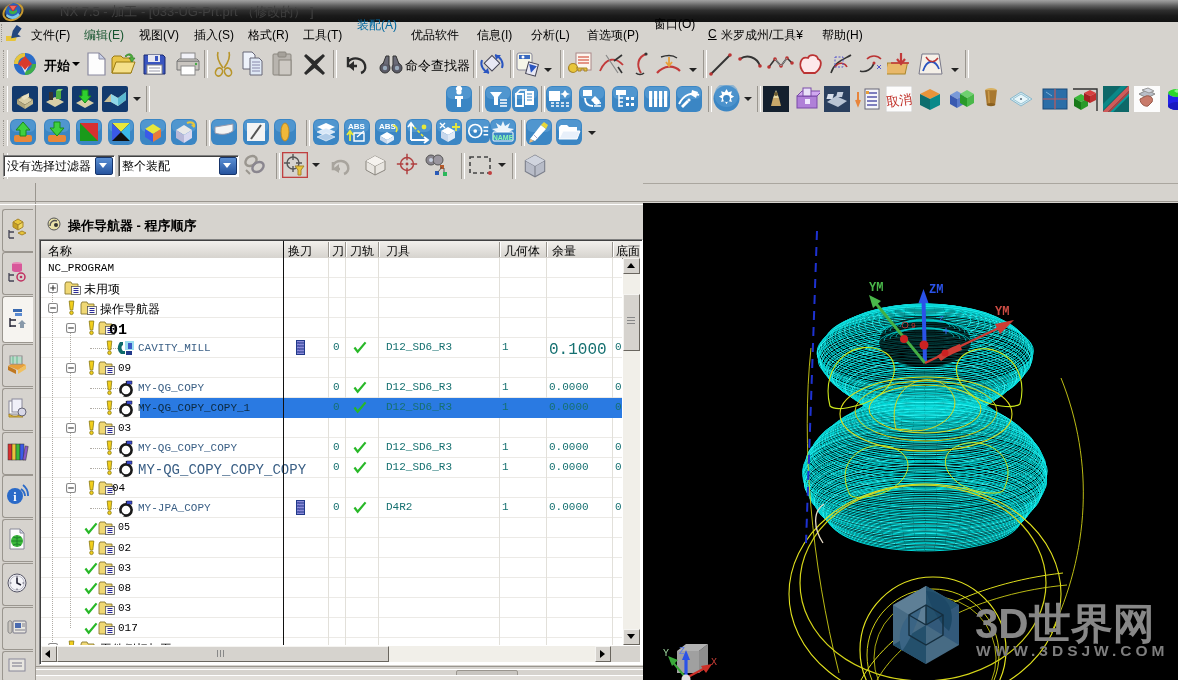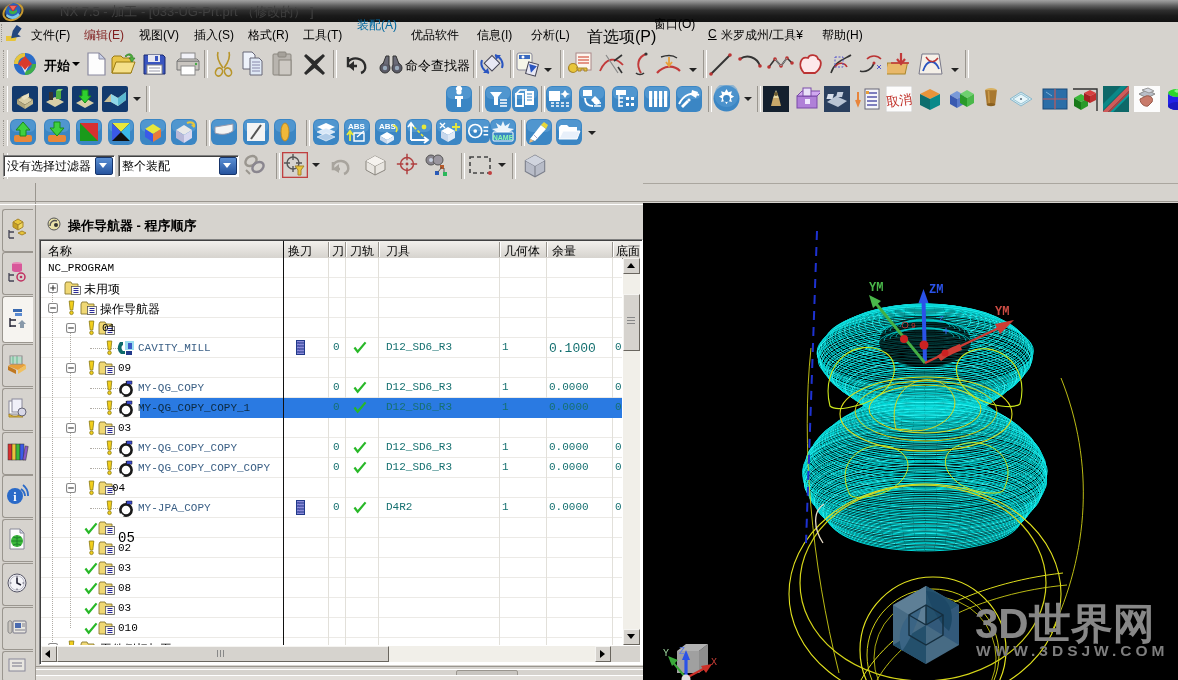--- a/index.html
+++ b/index.html
@@ -24,30 +24,30 @@
 <path d="M7 8 C9 11 13 11 15 8 L15 11 C12 14 9 14 7 11 Z" fill="#3fae49"></path>
 </svg>
 <div class="txt" style="left:27px;top:3px;font-size:13px;color:#404040;margin-left:33px;">NX 7.5 - 加工 - [033-UG-Prt.prt （修改的） ]</div>
 <div class="abs" style="left:0;top:22px;width:1178px;height:23px;background:#d6d3ce;border-bottom:1px solid #b9b5ae;"></div>
 <div class="abs" style="left:1px;top:24px;width:3px;height:18px;border-left:1px dotted #9a968f;"></div>
 <svg class="abs" style="left:6px;top:24px" width="20" height="19" viewBox="0 0 20 19">
 <rect x="2" y="12" width="13" height="5" fill="#e8c53a" transform="skewX(-18)"></rect>
 <path d="M6 2 L12 2 L12 9 L16 9 L9 16 L6 9 Z" fill="#23477f" transform="rotate(35 10 9)"></path>
 </svg>
 <div class="txt" style="left:31px;top:27px;font-size:12px;color:#000;">文件(F)</div>
-<div class="txt" style="left:84px;top:27px;font-size:12px;color:#7f1d1d;">编辑(E)</div>
+<div class="txt" style="left:84px;top:27px;font-size:12px;color:#14532d;">编辑(E)</div>
 <div class="txt" style="left:139px;top:27px;font-size:12px;color:#000;">视图(V)</div>
 <div class="txt" style="left:194px;top:27px;font-size:12px;color:#000;">插入(S)</div>
 <div class="txt" style="left:248px;top:27px;font-size:12px;color:#000;">格式(R)</div>
 <div class="txt" style="left:303px;top:27px;font-size:12px;color:#000;">工具(T)</div>
 <div class="txt" style="left:357px;top:17px;font-size:12px;color:#0369a1;">装配(A)</div>
 <div class="txt" style="left:411px;top:27px;font-size:12px;color:#000;">优品软件</div>
 <div class="txt" style="left:477px;top:27px;font-size:12px;color:#000;">信息(I)</div>
 <div class="txt" style="left:531px;top:27px;font-size:12px;color:#000;">分析(L)</div>
-<div class="txt" style="left:587px;top:27px;font-size:16px;color:#000;">首选项(P)</div>
+<div class="txt" style="left:587px;top:27px;font-size:12px;color:#000;">首选项(P)</div>
 <div class="txt" style="left:654px;top:16px;font-size:12px;color:#000;">窗口(O)</div>
 <div class="txt" style="left:708px;top:27px;font-size:12px;color:#000;"><u>C</u></div>
 <div class="txt" style="left:721px;top:27px;font-size:12px;color:#000;">米罗成州/工具¥</div>
 <div class="txt" style="left:822px;top:27px;font-size:12px;color:#000;">帮助(H)</div>
 <div class="tb" style="left:0;top:45px;width:1178px;height:37px;border-bottom:1px solid #aaa69f;"></div>
 <div class="grip" style="left:3px;top:50px;height:28px;"></div>
 <svg class="ico" style="left:12px;top:51px" width="26" height="26" viewBox="0 0 26 26">
 <circle cx="13" cy="13" r="11" fill="#2a6cc8"></circle>
 <path d="M2 13 A11 11 0 0 1 13 2 L13 6 A7 7 0 0 0 6 13 Z" fill="#e8c53a"></path>
 <path d="M13 24 A11 11 0 0 0 24 13 L20 13 A7 7 0 0 1 13 20 Z" fill="#3fae49"></path>
@@ -765,21 +765,21 @@
     </svg>
 <svg class="abs" style="left:45px;top:62px" width="11" height="16" viewBox="0 0 11 16">
       <path d="M3.2 1 L7.8 1 L6.8 10 L4.2 10 Z" fill="#f2cf1d" stroke="#8a7a10" stroke-width="0.8"></path>
       <circle cx="5.5" cy="12.8" r="1.8" fill="#f2cf1d" stroke="#8a7a10" stroke-width="0.8"></circle>
     </svg>
 <svg class="abs" style="left:57px;top:63px" width="17" height="14" viewBox="0 0 17 14">
       <path d="M1 13 V3 L2 1 H7 L8 3 H14 V13 Z" fill="#f0d875" stroke="#8a7a30" stroke-width="0.9"></path>
       <rect x="7.5" y="5.5" width="9" height="8" fill="#fbfaf4" stroke="#555" stroke-width="0.8"></rect>
       <path d="M9.5 7.5 h5 M9.5 9.5 h5 M9.5 11.5 h5" stroke="#2a2a99" stroke-width="1"></path>
     </svg>
-<div class="txt mono" style="left:61px;top:64px;font-size:11px;color:#000;">01</div>
+<div class="txt mono" style="left:68px;top:64px;font-size:15px;color:#000;font-weight:bold;">01</div>
 <div class="abs" style="left:49px;top:90px;width:30px;height:1px;border-top:1px dotted #b0aca5;"></div>
 <svg class="abs" style="left:63px;top:82px" width="11" height="16" viewBox="0 0 11 16">
       <path d="M3.2 1 L7.8 1 L6.8 10 L4.2 10 Z" fill="#f2cf1d" stroke="#8a7a10" stroke-width="0.8"></path>
       <circle cx="5.5" cy="12.8" r="1.8" fill="#f2cf1d" stroke="#8a7a10" stroke-width="0.8"></circle>
     </svg>
 <svg class="abs" style="left:76px;top:82px" width="18" height="17" viewBox="0 0 18 17">
       <rect x="8" y="1" width="9" height="9" fill="#9adef0"></rect>
       <path d="M3 2 C0 6 0 11 4 14 L8 14 L8 11 L6 11 C4 9 4 6 6 5 L6 2 Z" fill="#0e6a6a"></path>
       <rect x="9" y="11" width="6" height="4" fill="#223a8a"></rect>
       <rect x="11" y="3" width="4" height="6" fill="#3a5ac8"></rect>
@@ -789,21 +789,21 @@
       <rect x="0.5" y="0.5" width="8" height="14" fill="#8a8ad8" stroke="#223a8a"></rect>
       <path d="M0.5 3 h8 M0.5 6 h8 M0.5 9 h8 M0.5 12 h8" stroke="#223a8a"></path>
       <path d="M2 2 l2 2 M2 5 l2 2 M2 8 l2 2 M2 11 l2 2" stroke="#4a4ab0"></path>
     </svg>
 <div class="txt mono" style="left:292px;top:83px;font-size:11px;color:#157070;">0</div>
 <svg class="abs" style="left:312px;top:83px" width="14" height="13" viewBox="0 0 15 14">
       <path d="M1.5 7 L5 11.5 L13.5 1.5" fill="none" stroke="#28b828" stroke-width="2.4"></path>
     </svg>
 <div class="txt mono" style="left:345px;top:83px;font-size:11px;color:#157070;">D12_SD6_R3</div>
 <div class="txt mono" style="left:461px;top:83px;font-size:11px;color:#157070;">1</div>
-<div class="txt mono" style="left:508px;top:83px;font-size:13px;color:#157070;">0.1000</div>
+<div class="txt mono" style="left:508px;top:83px;font-size:16px;color:#157070;">0.1000</div>
 <div class="txt mono" style="left:574px;top:83px;font-size:11px;color:#157070;">0.</div>
 <svg class="abs" style="left:25px;top:105px" width="10" height="10" viewBox="0 0 9 9">
       <rect x="0.5" y="0.5" width="8" height="8" rx="1.5" fill="#fff" stroke="#888"></rect>
       <path d="M2 4.5 H7" stroke="#333"></path>
     </svg>
 <svg class="abs" style="left:45px;top:102px" width="11" height="16" viewBox="0 0 11 16">
       <path d="M3.2 1 L7.8 1 L6.8 10 L4.2 10 Z" fill="#f2cf1d" stroke="#8a7a10" stroke-width="0.8"></path>
       <circle cx="5.5" cy="12.8" r="1.8" fill="#f2cf1d" stroke="#8a7a10" stroke-width="0.8"></circle>
     </svg>
 <svg class="abs" style="left:57px;top:103px" width="17" height="14" viewBox="0 0 17 14">
@@ -891,21 +891,21 @@
 <svg class="abs" style="left:63px;top:202px" width="11" height="16" viewBox="0 0 11 16">
       <path d="M3.2 1 L7.8 1 L6.8 10 L4.2 10 Z" fill="#f2cf1d" stroke="#8a7a10" stroke-width="0.8"></path>
       <circle cx="5.5" cy="12.8" r="1.8" fill="#f2cf1d" stroke="#8a7a10" stroke-width="0.8"></circle>
     </svg>
 <svg class="abs" style="left:76px;top:202px" width="19" height="17" viewBox="0 0 19 17">
       <circle cx="9" cy="10" r="5.6" fill="none" stroke="#1a1a1a" stroke-width="2.6"></circle>
       <path d="M9.5 4.5 L9.5 1" stroke="#1a1a1a" stroke-width="1.4"></path>
       <path d="M9.5 1 h5.5 v3.2 h-5.5 Z" fill="#3a4ad0" stroke="#111" stroke-width="0.5"></path>
       <path d="M4 13 a6 6 0 0 0 3 2.6 l-1.4 1.4 a8 8 0 0 1 -3 -2.6 Z" fill="#fff"></path>
     </svg>
-<div class="txt mono" style="left:97px;top:204px;font-size:11px;color:#3a5f85;">MY-QG_COPY_COPY_COPY</div>
+<div class="txt mono" style="left:97px;top:204px;font-size:14px;color:#3a5f85;">MY-QG_COPY_COPY_COPY</div>
 <div class="txt mono" style="left:292px;top:203px;font-size:11px;color:#157070;">0</div>
 <svg class="abs" style="left:312px;top:203px" width="14" height="13" viewBox="0 0 15 14">
       <path d="M1.5 7 L5 11.5 L13.5 1.5" fill="none" stroke="#28b828" stroke-width="2.4"></path>
     </svg>
 <div class="txt mono" style="left:345px;top:203px;font-size:11px;color:#157070;">D12_SD6_R3</div>
 <div class="txt mono" style="left:461px;top:203px;font-size:11px;color:#157070;">1</div>
 <div class="txt mono" style="left:508px;top:203px;font-size:11px;color:#157070;">0.0000</div>
 <div class="txt mono" style="left:574px;top:203px;font-size:11px;color:#157070;">0.</div>
 <svg class="abs" style="left:25px;top:225px" width="10" height="10" viewBox="0 0 9 9">
       <rect x="0.5" y="0.5" width="8" height="8" rx="1.5" fill="#fff" stroke="#888"></rect>
@@ -947,21 +947,21 @@
 <div class="txt mono" style="left:508px;top:243px;font-size:11px;color:#157070;">0.0000</div>
 <div class="txt mono" style="left:574px;top:243px;font-size:11px;color:#157070;">0.</div>
 <svg class="abs" style="left:43px;top:264px" width="14" height="13" viewBox="0 0 15 14">
       <path d="M1.5 7 L5 11.5 L13.5 1.5" fill="none" stroke="#28b828" stroke-width="2.4"></path>
     </svg>
 <svg class="abs" style="left:57px;top:263px" width="17" height="14" viewBox="0 0 17 14">
       <path d="M1 13 V3 L2 1 H7 L8 3 H14 V13 Z" fill="#f0d875" stroke="#8a7a30" stroke-width="0.9"></path>
       <rect x="7.5" y="5.5" width="9" height="8" fill="#fbfaf4" stroke="#555" stroke-width="0.8"></rect>
       <path d="M9.5 7.5 h5 M9.5 9.5 h5 M9.5 11.5 h5" stroke="#2a2a99" stroke-width="1"></path>
     </svg>
-<div class="txt mono" style="left:77px;top:264px;font-size:14px;color:#000;margin-top:8px;">05</div>
+<div class="txt mono" style="left:77px;top:264px;font-size:10px;color:#000;">05</div>
 <svg class="abs" style="left:45px;top:282px" width="11" height="16" viewBox="0 0 11 16">
       <path d="M3.2 1 L7.8 1 L6.8 10 L4.2 10 Z" fill="#f2cf1d" stroke="#8a7a10" stroke-width="0.8"></path>
       <circle cx="5.5" cy="12.8" r="1.8" fill="#f2cf1d" stroke="#8a7a10" stroke-width="0.8"></circle>
     </svg>
 <svg class="abs" style="left:57px;top:283px" width="17" height="14" viewBox="0 0 17 14">
       <path d="M1 13 V3 L2 1 H7 L8 3 H14 V13 Z" fill="#f0d875" stroke="#8a7a30" stroke-width="0.9"></path>
       <rect x="7.5" y="5.5" width="9" height="8" fill="#fbfaf4" stroke="#555" stroke-width="0.8"></rect>
       <path d="M9.5 7.5 h5 M9.5 9.5 h5 M9.5 11.5 h5" stroke="#2a2a99" stroke-width="1"></path>
     </svg>
 <div class="txt mono" style="left:77px;top:284px;font-size:11px;color:#000;">02</div>
@@ -993,21 +993,21 @@
     </svg>
 <div class="txt mono" style="left:77px;top:344px;font-size:11px;color:#000;">03</div>
 <svg class="abs" style="left:43px;top:364px" width="14" height="13" viewBox="0 0 15 14">
       <path d="M1.5 7 L5 11.5 L13.5 1.5" fill="none" stroke="#28b828" stroke-width="2.4"></path>
     </svg>
 <svg class="abs" style="left:57px;top:363px" width="17" height="14" viewBox="0 0 17 14">
       <path d="M1 13 V3 L2 1 H7 L8 3 H14 V13 Z" fill="#f0d875" stroke="#8a7a30" stroke-width="0.9"></path>
       <rect x="7.5" y="5.5" width="9" height="8" fill="#fbfaf4" stroke="#555" stroke-width="0.8"></rect>
       <path d="M9.5 7.5 h5 M9.5 9.5 h5 M9.5 11.5 h5" stroke="#2a2a99" stroke-width="1"></path>
     </svg>
-<div class="txt mono" style="left:77px;top:364px;font-size:11px;color:#000;">010</div>
+<div class="txt mono" style="left:77px;top:364px;font-size:11px;color:#000;">017</div>
 <svg class="abs" style="left:7px;top:385px" width="10" height="10" viewBox="0 0 9 9">
       <rect x="0.5" y="0.5" width="8" height="8" rx="1.5" fill="#fff" stroke="#888"></rect>
       <path d="M2 4.5 H7 M4.5 2 V7" stroke="#333"></path>
     </svg>
 <svg class="abs" style="left:25px;top:382px" width="11" height="16" viewBox="0 0 11 16">
       <path d="M3.2 1 L7.8 1 L6.8 10 L4.2 10 Z" fill="#f2cf1d" stroke="#8a7a10" stroke-width="0.8"></path>
       <circle cx="5.5" cy="12.8" r="1.8" fill="#f2cf1d" stroke="#8a7a10" stroke-width="0.8"></circle>
     </svg>
 <svg class="abs" style="left:39px;top:383px" width="17" height="14" viewBox="0 0 17 14">
       <path d="M1 13 V3 L2 1 H7 L8 3 H14 V13 Z" fill="#f0d875" stroke="#8a7a30" stroke-width="0.9"></path>

